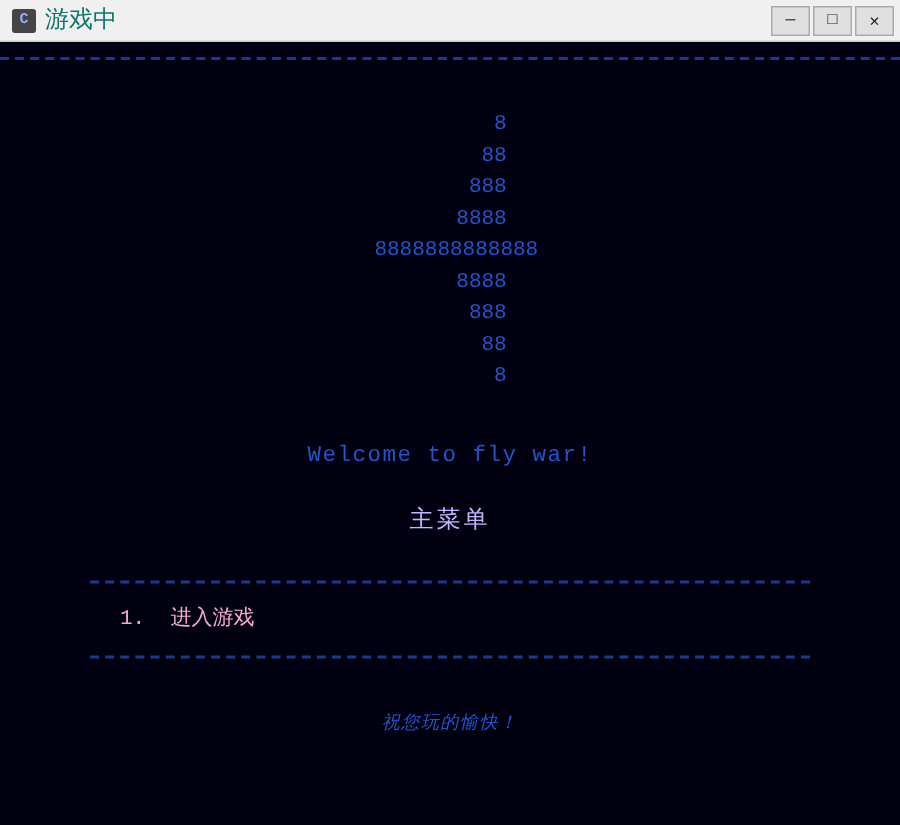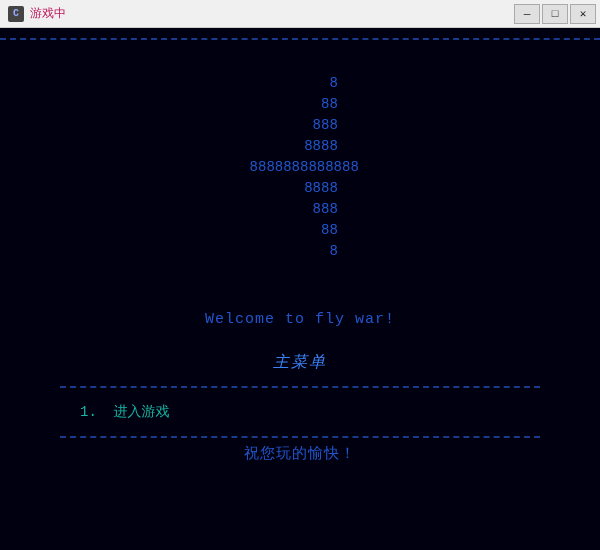--- a/index.html
+++ b/index.html
@@ -38,22 +38,22 @@
       width: 16px;
       height: 16px;
       background: #444;
       border-radius: 2px;
       display: flex;
       align-items: center;
       justify-content: center;
     }
 
     .titlebar-title {
-      font-size: 12px;
-      color: #be185d;
+      font-size: 16px;
+      color: #0f766e;
     }
 
     .titlebar-controls {
       display: flex;
       gap: 2px;
     }
 
     .titlebar-btn {
       width: 26px;
       height: 20px;
@@ -96,74 +96,74 @@
       text-align: center;
       white-space: pre;
       margin-top: 4px;
     }
 
     
     .welcome-text {
       font-family: 'Courier New', Courier, monospace;
       font-size: 15px;
       color: #2255cc;
-      margin-top: 28px;
+      margin-top: 12px;
       letter-spacing: 1px;
     }
 
     
     .menu-section {
       width: 100%;
       margin-top: 24px;
       padding: 0 60px;
     }
 
     .menu-title {
       font-family: 'Courier New', Courier, monospace;
       font-size: 16px;
-      color: #3b82f6;
+      color: #c4b5fd;
       text-align: center;
-      margin-bottom: 13px;
+      margin-bottom: 30px;
       letter-spacing: 2px;
-      font-style: italic;
     }
 
     
     .dashed-border-mid {
       width: 100%;
       border-top: 2px dashed #1a3a8a;
       margin-bottom: 10px;
     }
 
     .menu-items {
       font-family: 'Courier New', Courier, monospace;
       font-size: 14px;
-      color: #14b8a6;
+      color: #f9a8d4;
       line-height: 2;
       padding-left: 20px;
     }
 
     .menu-item {
       display: block;
     }
 
     
     .dashed-border-bottom {
       width: 100%;
       border-top: 2px dashed #1a3a8a;
       margin-top: 10px;
     }
 
     
     .footer-text {
       font-family: 'Courier New', Courier, monospace;
-      font-size: 15px;
+      font-size: 12px;
       color: #2255cc;
-      margin-top: 6px;
+      margin-top: 34px;
       letter-spacing: 1px;
+      font-style: italic;
     }
 
   </style>
 </head>
 <body>
 
 <div class="titlebar">
   <div class="titlebar-left">
     <div class="titlebar-icon">
       <span style="color:#9af;font-size:10px;font-weight:bold;">C</span>

